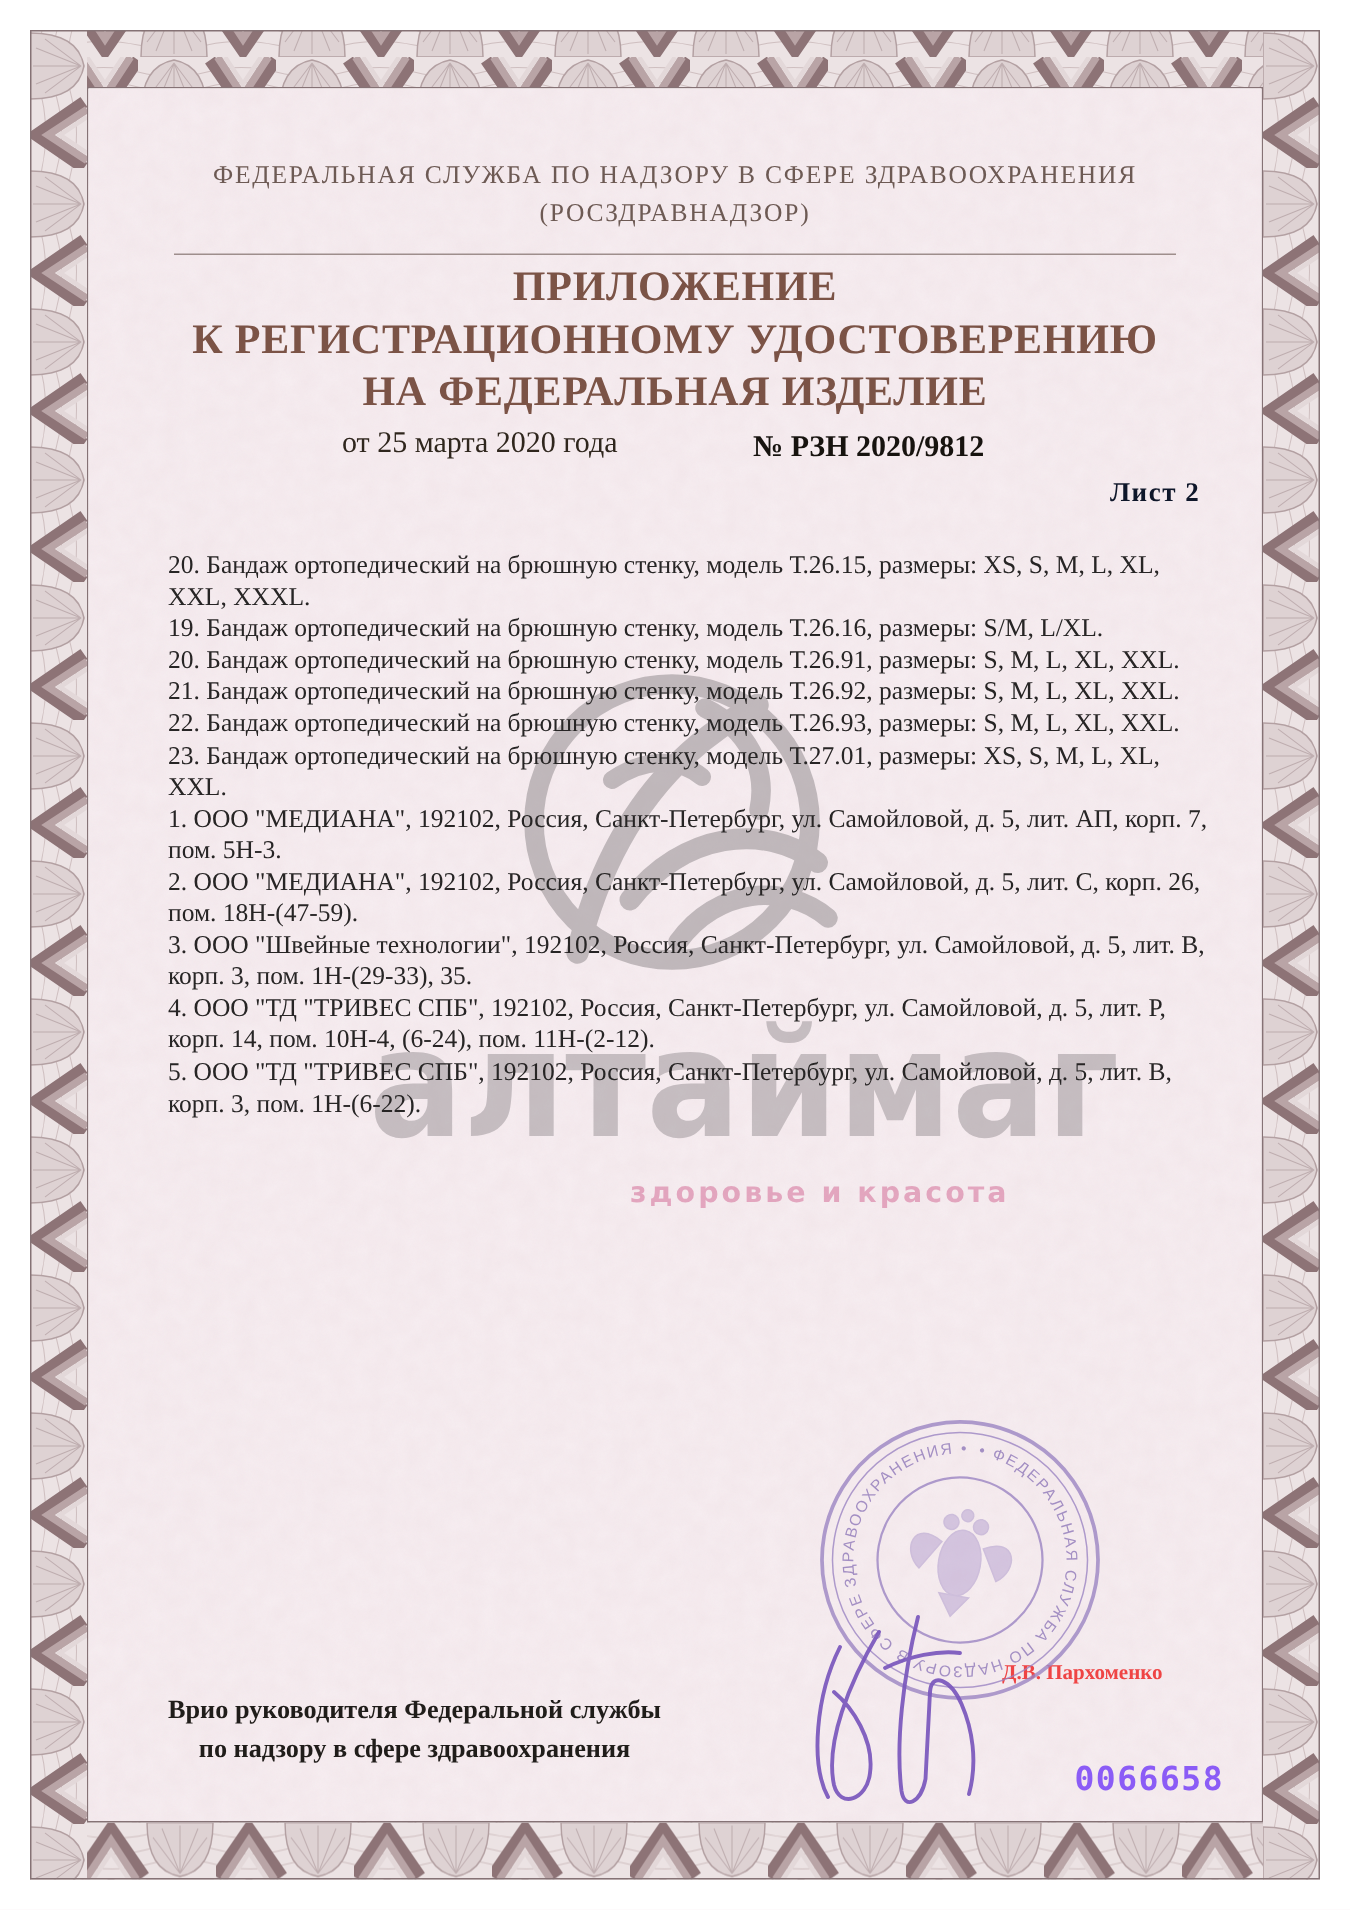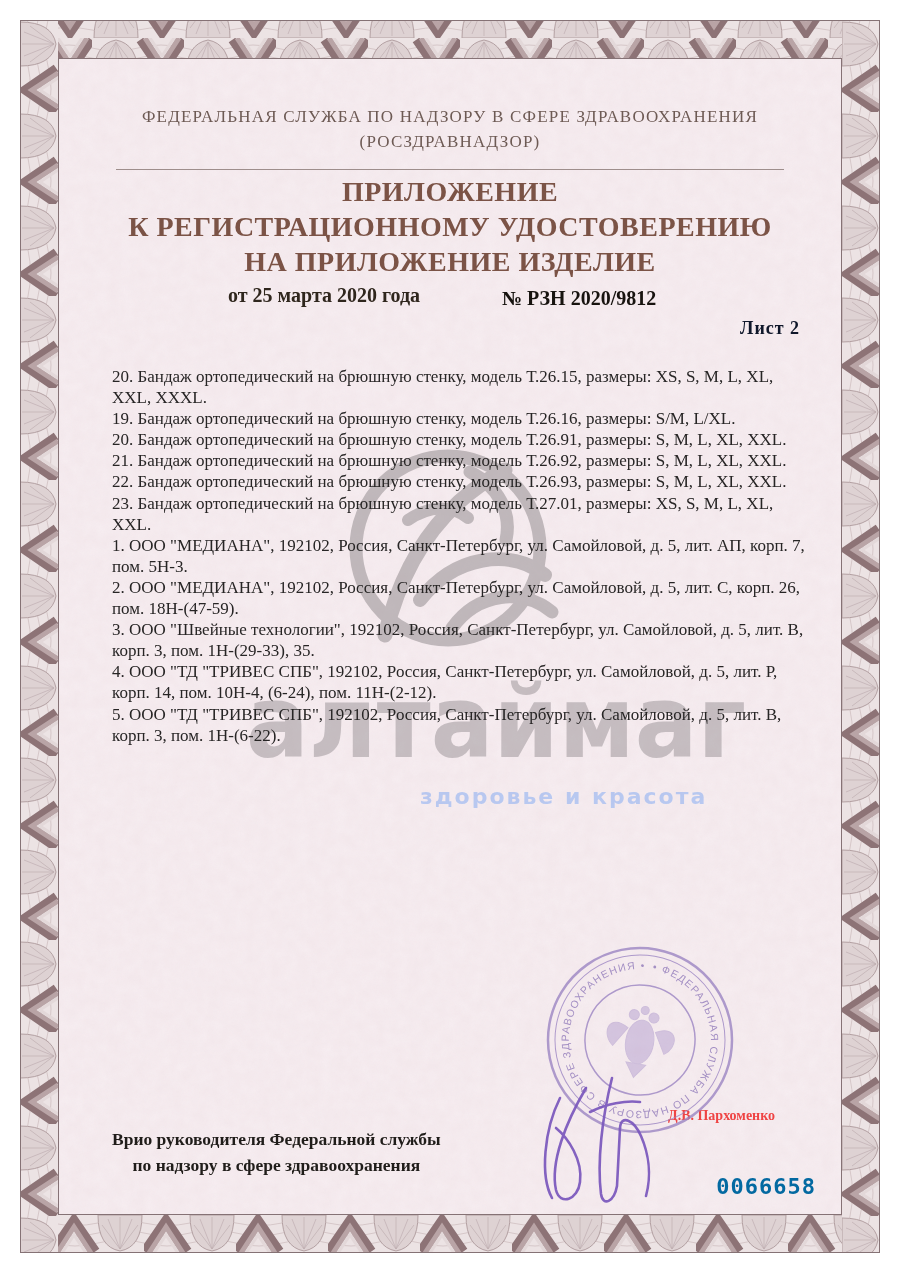--- a/index.html
+++ b/index.html
@@ -7,37 +7,37 @@
         font-family:"Liberation Serif","DejaVu Serif",serif;}
   .border-svg{position:absolute;left:0;top:0;z-index:1;}
   .paper{position:absolute;left:59px;top:59px;width:782px;height:1155px;background:#f2e7ea;z-index:2;}
   .texture-svg{position:absolute;left:0;top:0;z-index:1;}
   .layer{position:absolute;z-index:5;}
   .org-header{left:0;top:104px;width:100%;text-align:center;color:#6d5a54;
               font-size:17px;line-height:25px;letter-spacing:1.2px;}
   .org-rule{left:116px;top:169px;width:668px;height:0;border-top:1px solid #9e8e8c;}
   .doc-title{left:0;top:174px;width:100%;text-align:center;color:#7b5346;font-weight:bold;
              font-size:28px;line-height:35px;letter-spacing:0.5px;}
-  .meta-date{left:228px;top:284px;font-weight:bold;font-size:20px;color:#2f261d;}
+  .meta-date{left:228px;top:284px;font-weight:normal;font-size:20px;color:#2f261d;}
   .meta-number{left:502px;top:287px;font-weight:bold;font-size:20px;color:#17130f;}
   .sheet{left:740px;top:318px;font-weight:bold;font-size:18px;color:#0f172a;letter-spacing:1px;}
   .body-text{left:112px;top:366px;width:704px;font-size:17px;line-height:21.1px;color:#272525;}
   .body-text p{margin:0;}
   .wm-word{left:246px;top:664px;font-family:"DejaVu Sans","Liberation Sans",sans-serif;
            font-weight:bold;font-size:100px;color:#857f83;opacity:0.42;z-index:3;
            transform:scaleX(0.93);transform-origin:left top;letter-spacing:0px;}
   .wm-slogan{left:420px;top:784px;font-family:"DejaVu Sans","Liberation Sans",sans-serif;
-             font-weight:bold;font-size:22px;color:#3b82f6;opacity:0.32;z-index:3;letter-spacing:2px;}
+             font-weight:bold;font-size:19px;color:#be185d;opacity:0.32;z-index:3;letter-spacing:2px;}
   .wm-logo{position:absolute;left:0;top:0;z-index:3;}
   .stamp-svg,.sign-svg{position:absolute;left:0;top:0;z-index:6;}
   .signer-title{left:112px;top:1126px;font-weight:bold;font-size:17.5px;line-height:26px;color:#201d1a;text-align:center;}
   .signer-name{left:668px;top:1108px;font-weight:bold;font-size:14px;color:#ef4444;}
   .serial{left:700px;top:1174px;width:116px;text-align:right;z-index:7;
           font-family:"DejaVu Sans Mono","Liberation Mono",monospace;
-          font-weight:bold;font-size:22px;letter-spacing:1px;color:#0369a1;}
+          font-weight:bold;font-size:22px;letter-spacing:1px;color:#8b5cf6;}
 </style>
 </head>
 <body>
 
 <div class="page">
 
   <svg class="border-svg" width="900" height="1273">
     <defs>
       <pattern id="bandH" width="92" height="38" patternUnits="userSpaceOnUse">
         <rect width="92" height="38" fill="#ece3e4"></rect>
@@ -104,21 +104,21 @@
 
   <div class="layer org-header">
     <div>ФЕДЕРАЛЬНАЯ СЛУЖБА ПО НАДЗОРУ В СФЕРЕ ЗДРАВООХРАНЕНИЯ</div>
     <div>(РОСЗДРАВНАДЗОР)</div>
   </div>
   <div class="layer org-rule"></div>
 
   <div class="layer doc-title">
     <div>ПРИЛОЖЕНИЕ</div>
     <div>К РЕГИСТРАЦИОННОМУ УДОСТОВЕРЕНИЮ</div>
-    <div>НА ПРИЛОЖЕНИЕ ИЗДЕЛИЕ</div>
+    <div>НА ФЕДЕРАЛЬНАЯ ИЗДЕЛИЕ</div>
   </div>
 
   <div class="layer meta-date">от  25 марта 2020 года</div>
   <div class="layer meta-number">№  РЗН 2020/9812</div>
   <div class="layer sheet">Лист 2</div>
 
   <div class="layer body-text">
     <p>20. Бандаж ортопедический на брюшную стенку, модель Т.26.15, размеры: XS, S, M, L, XL, XXL, XXXL.</p>
     <p>19. Бандаж ортопедический на брюшную стенку, модель Т.26.16, размеры: S/M, L/XL.</p>
     <p>20. Бандаж ортопедический на брюшную стенку, модель Т.26.91, размеры: S, M, L, XL, XXL.</p>

